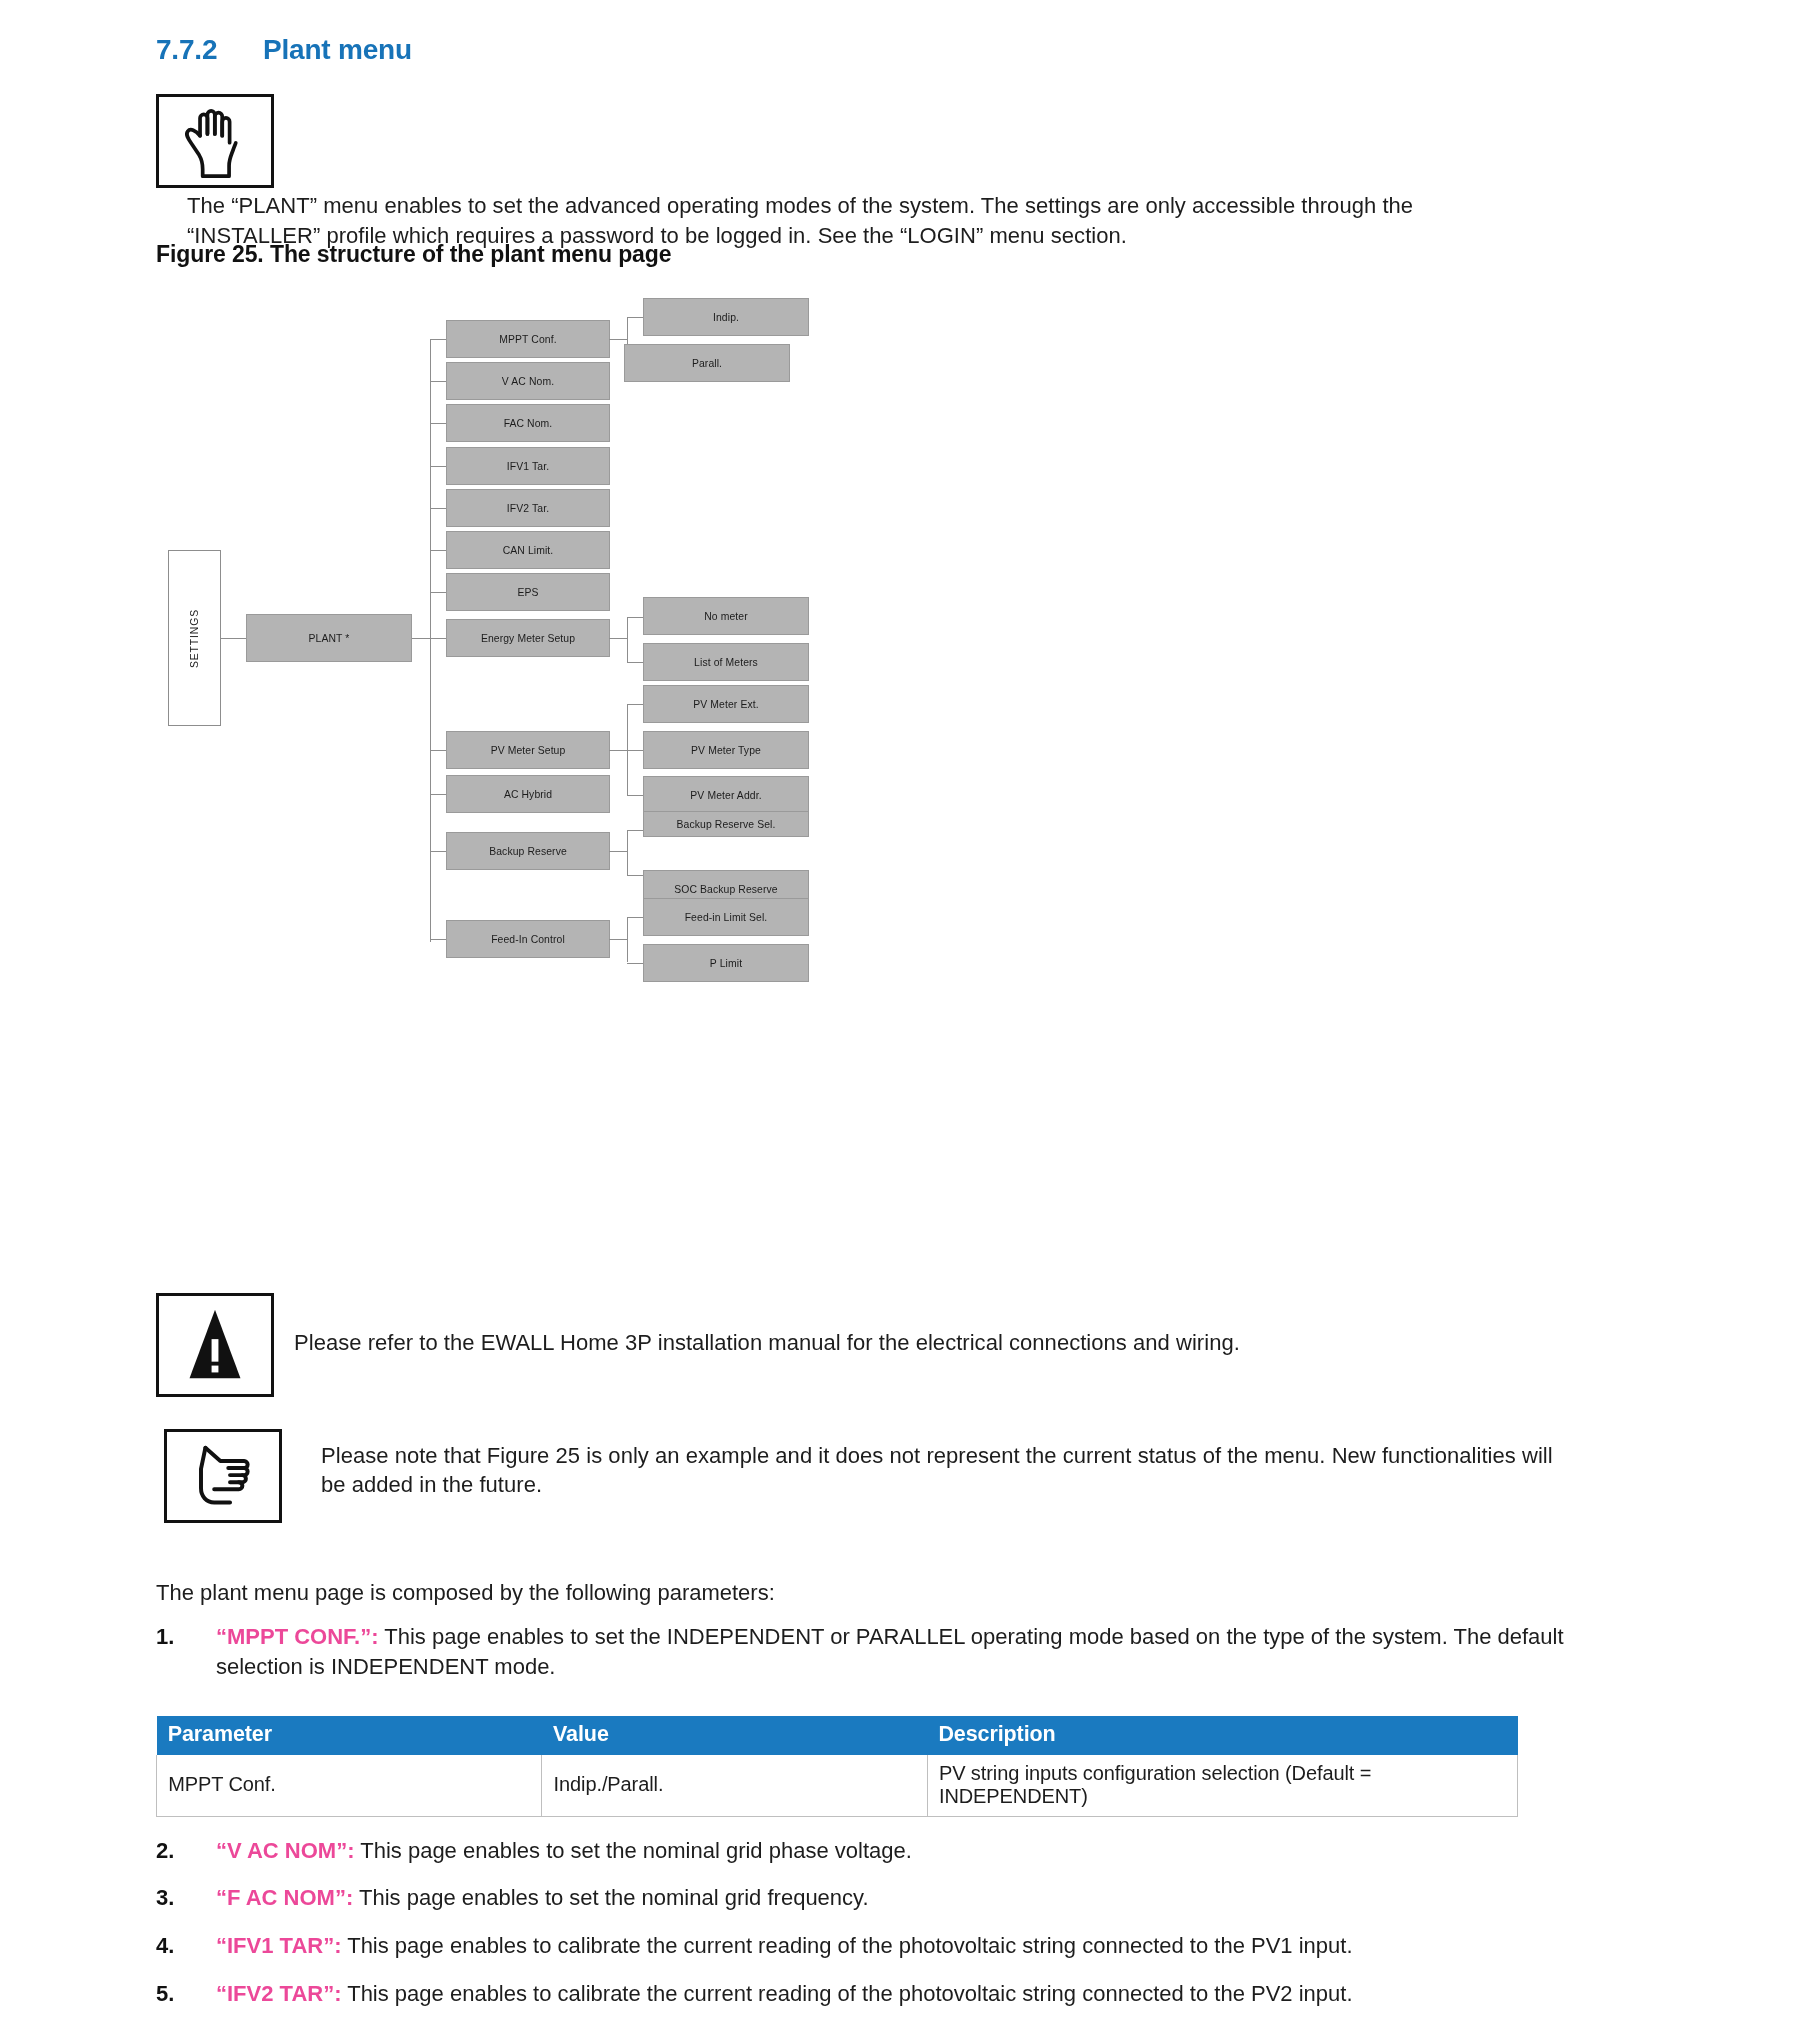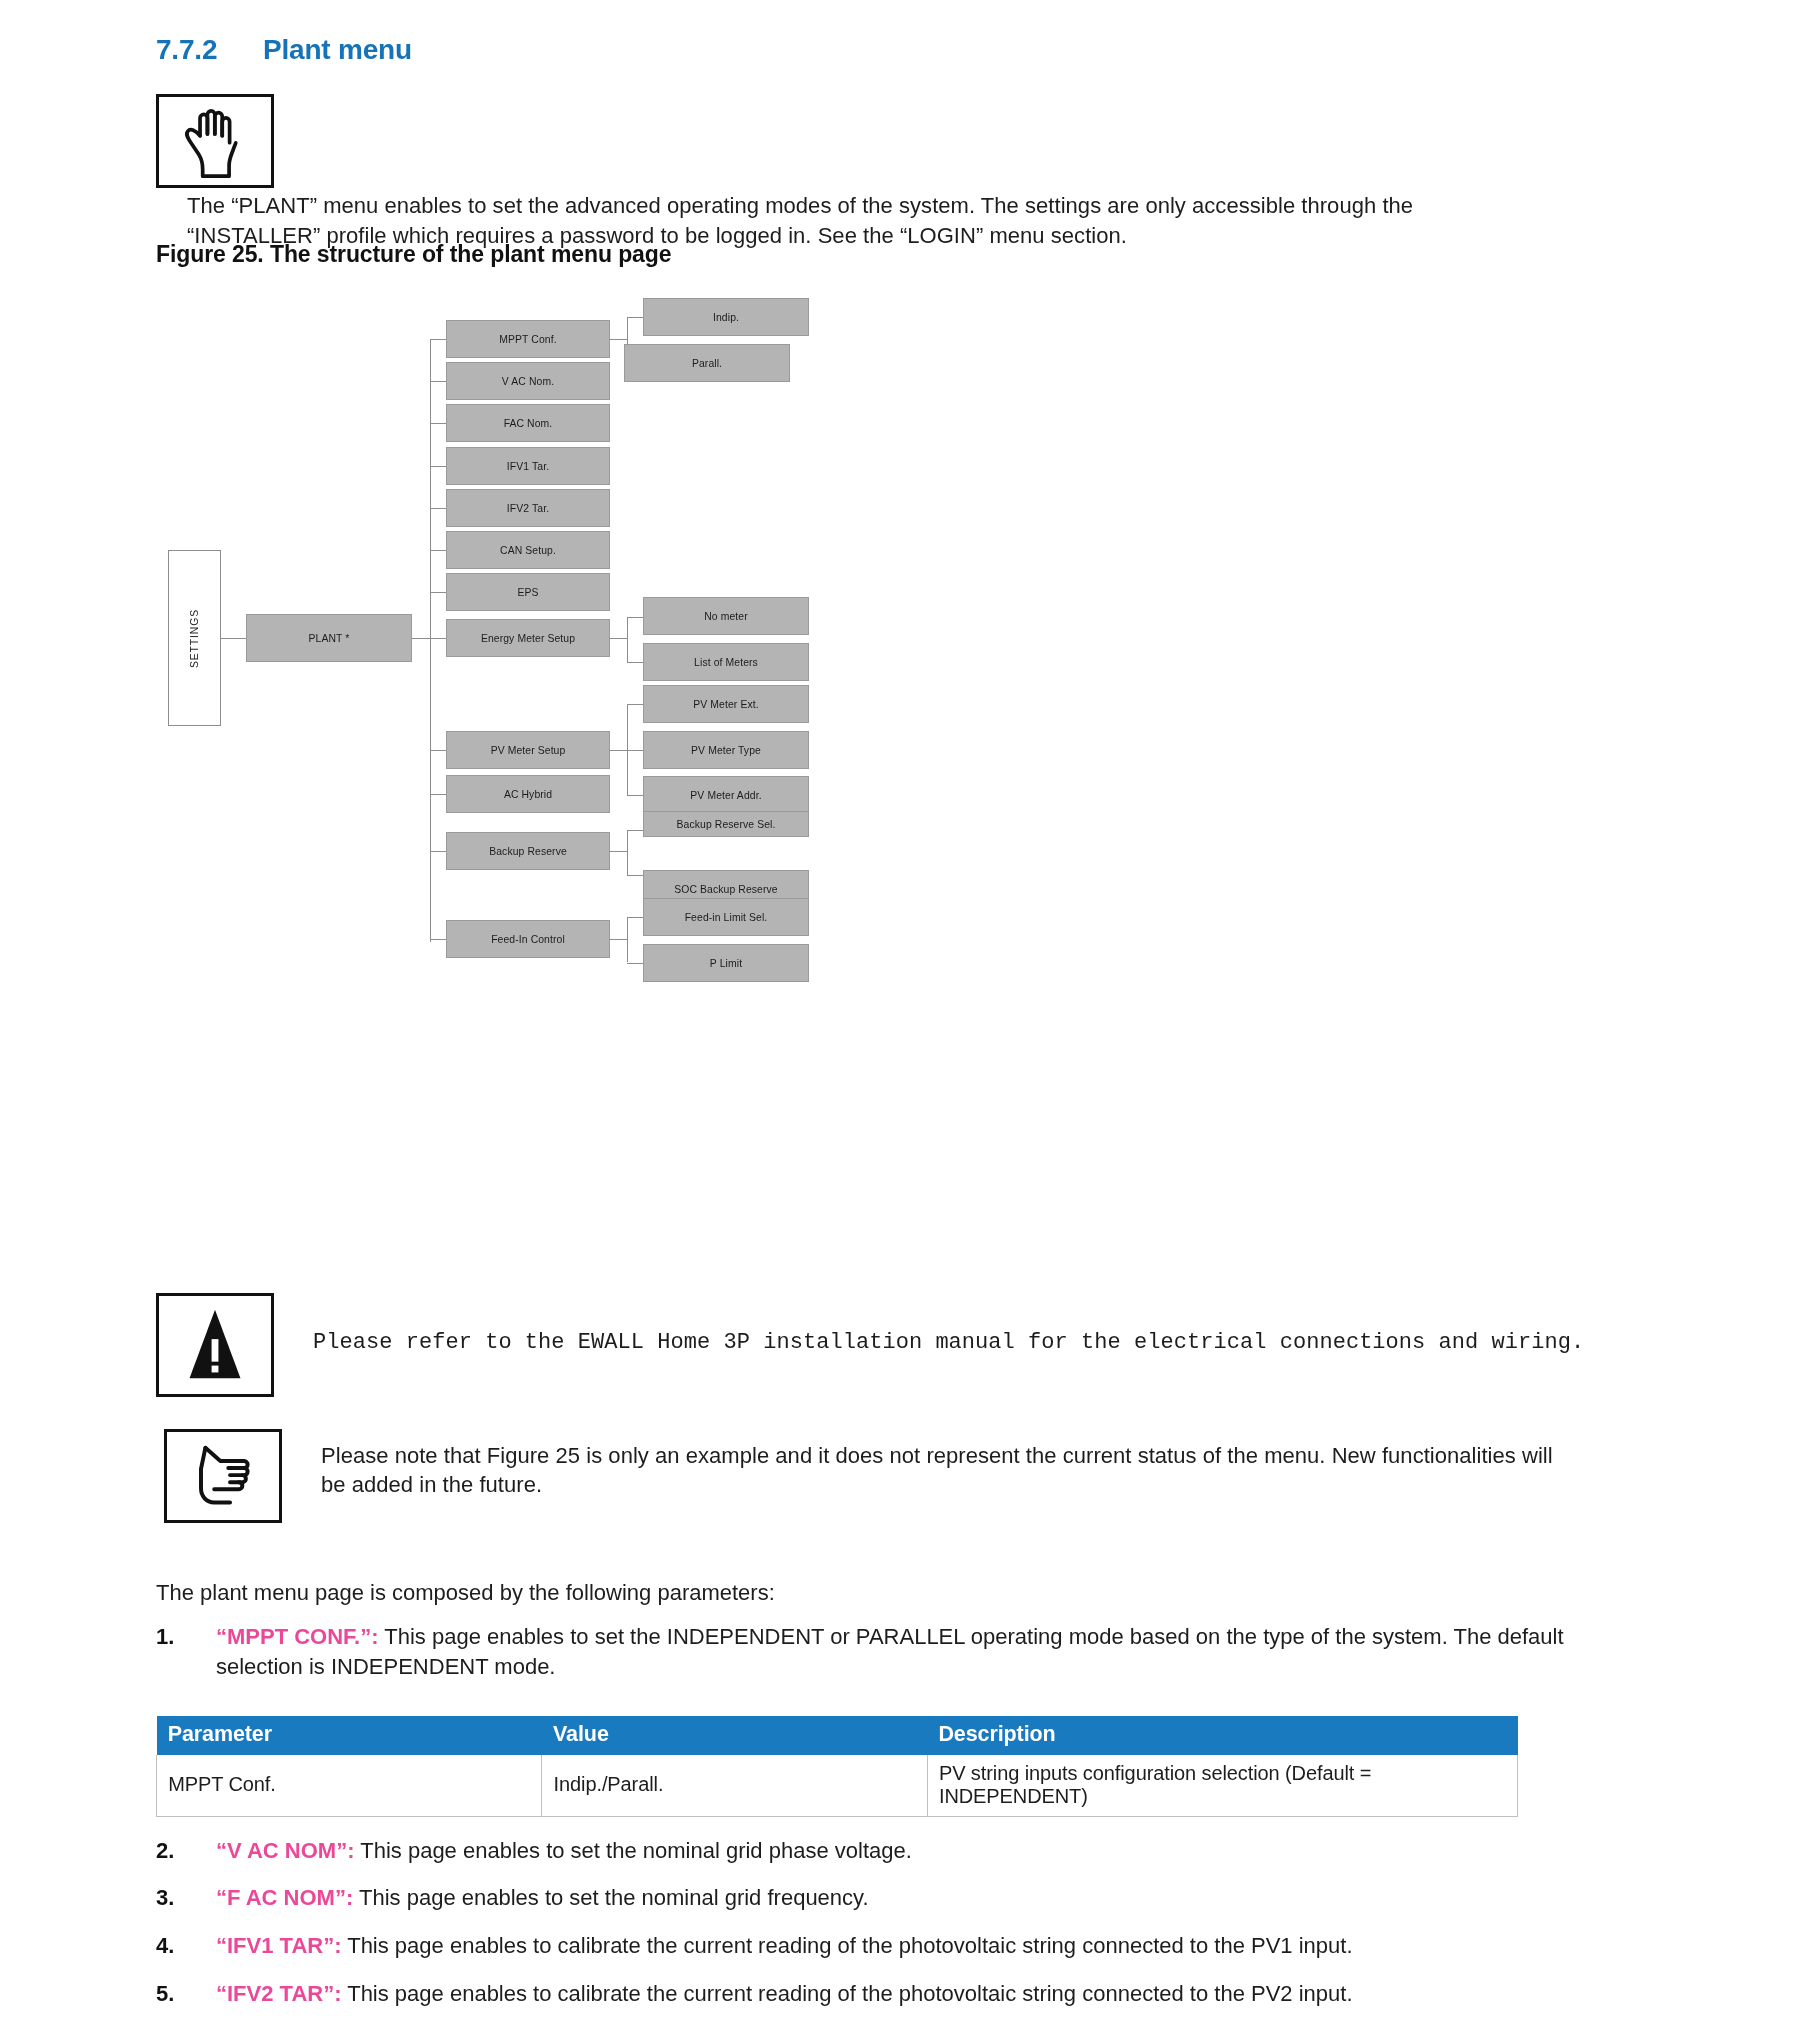--- a/index.html
+++ b/index.html
@@ -52,21 +52,21 @@
   }
 
   
   #note-hand { left: 156px; top: 94px; flex-direction: column; }
   #note-hand .note-icon { width: 118px; height: 94px; }
   #note-hand .note-text { margin-left: 31px; width: 1245px; padding-top: 3.2px; }
 
   
   #note-warning { left: 156px; top: 1293px; }
   #note-warning .note-icon { width: 118px; height: 104px; }
-  #note-warning .note-text { margin-left: 39px; padding-top: 35px; width: 1373px; font-family: Liberation Mono, monospace; }
+  #note-warning .note-text { margin-left: 20px; padding-top: 35px; width: 1373px; }
 
   
   #note-pointer { left: 164px; top: 1429px; }
   #note-pointer .note-icon { width: 118px; height: 94px; }
   #note-pointer .note-text { margin-left: 39px; padding-top: 12px; width: 1245px; }
 
   .icon-svg { position: absolute; inset: 0; width: 100%; height: 100%; }
 
   
   .figure-caption {
@@ -243,21 +243,21 @@
   <div class="dbox" style="left:294px; top:109px; width:164px; height:38px;">
     <span>FAC Nom.</span>
     </div>
   <div class="dbox" style="left:294px; top:152px; width:164px; height:38px;">
     <span>IFV1 Tar.</span>
     </div>
   <div class="dbox" style="left:294px; top:194px; width:164px; height:38px;">
     <span>IFV2 Tar.</span>
     </div>
   <div class="dbox" style="left:294px; top:236px; width:164px; height:38px;">
-    <span>CAN Setup.</span>
+    <span>CAN Limit.</span>
     </div>
   <div class="dbox" style="left:294px; top:278px; width:164px; height:38px;">
     <span>EPS</span>
     </div>
   <div class="dbox" style="left:294px; top:324px; width:164px; height:38px;">
     <span>Energy Meter Setup</span>
     </div>
   <div class="dbox" style="left:294px; top:436px; width:164px; height:38px;">
     <span>PV Meter Setup</span>
     </div>

